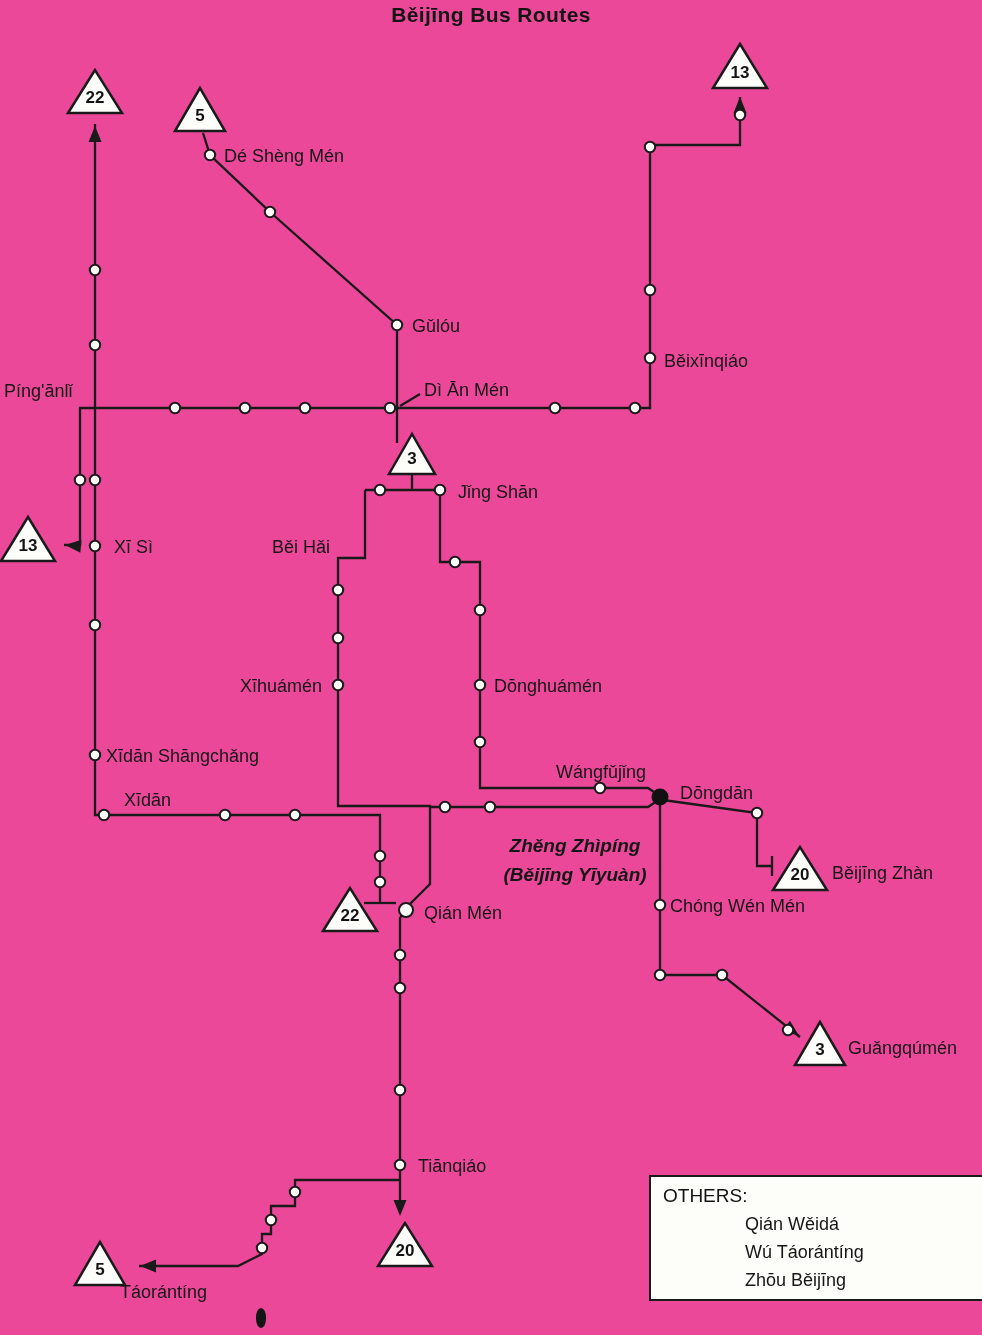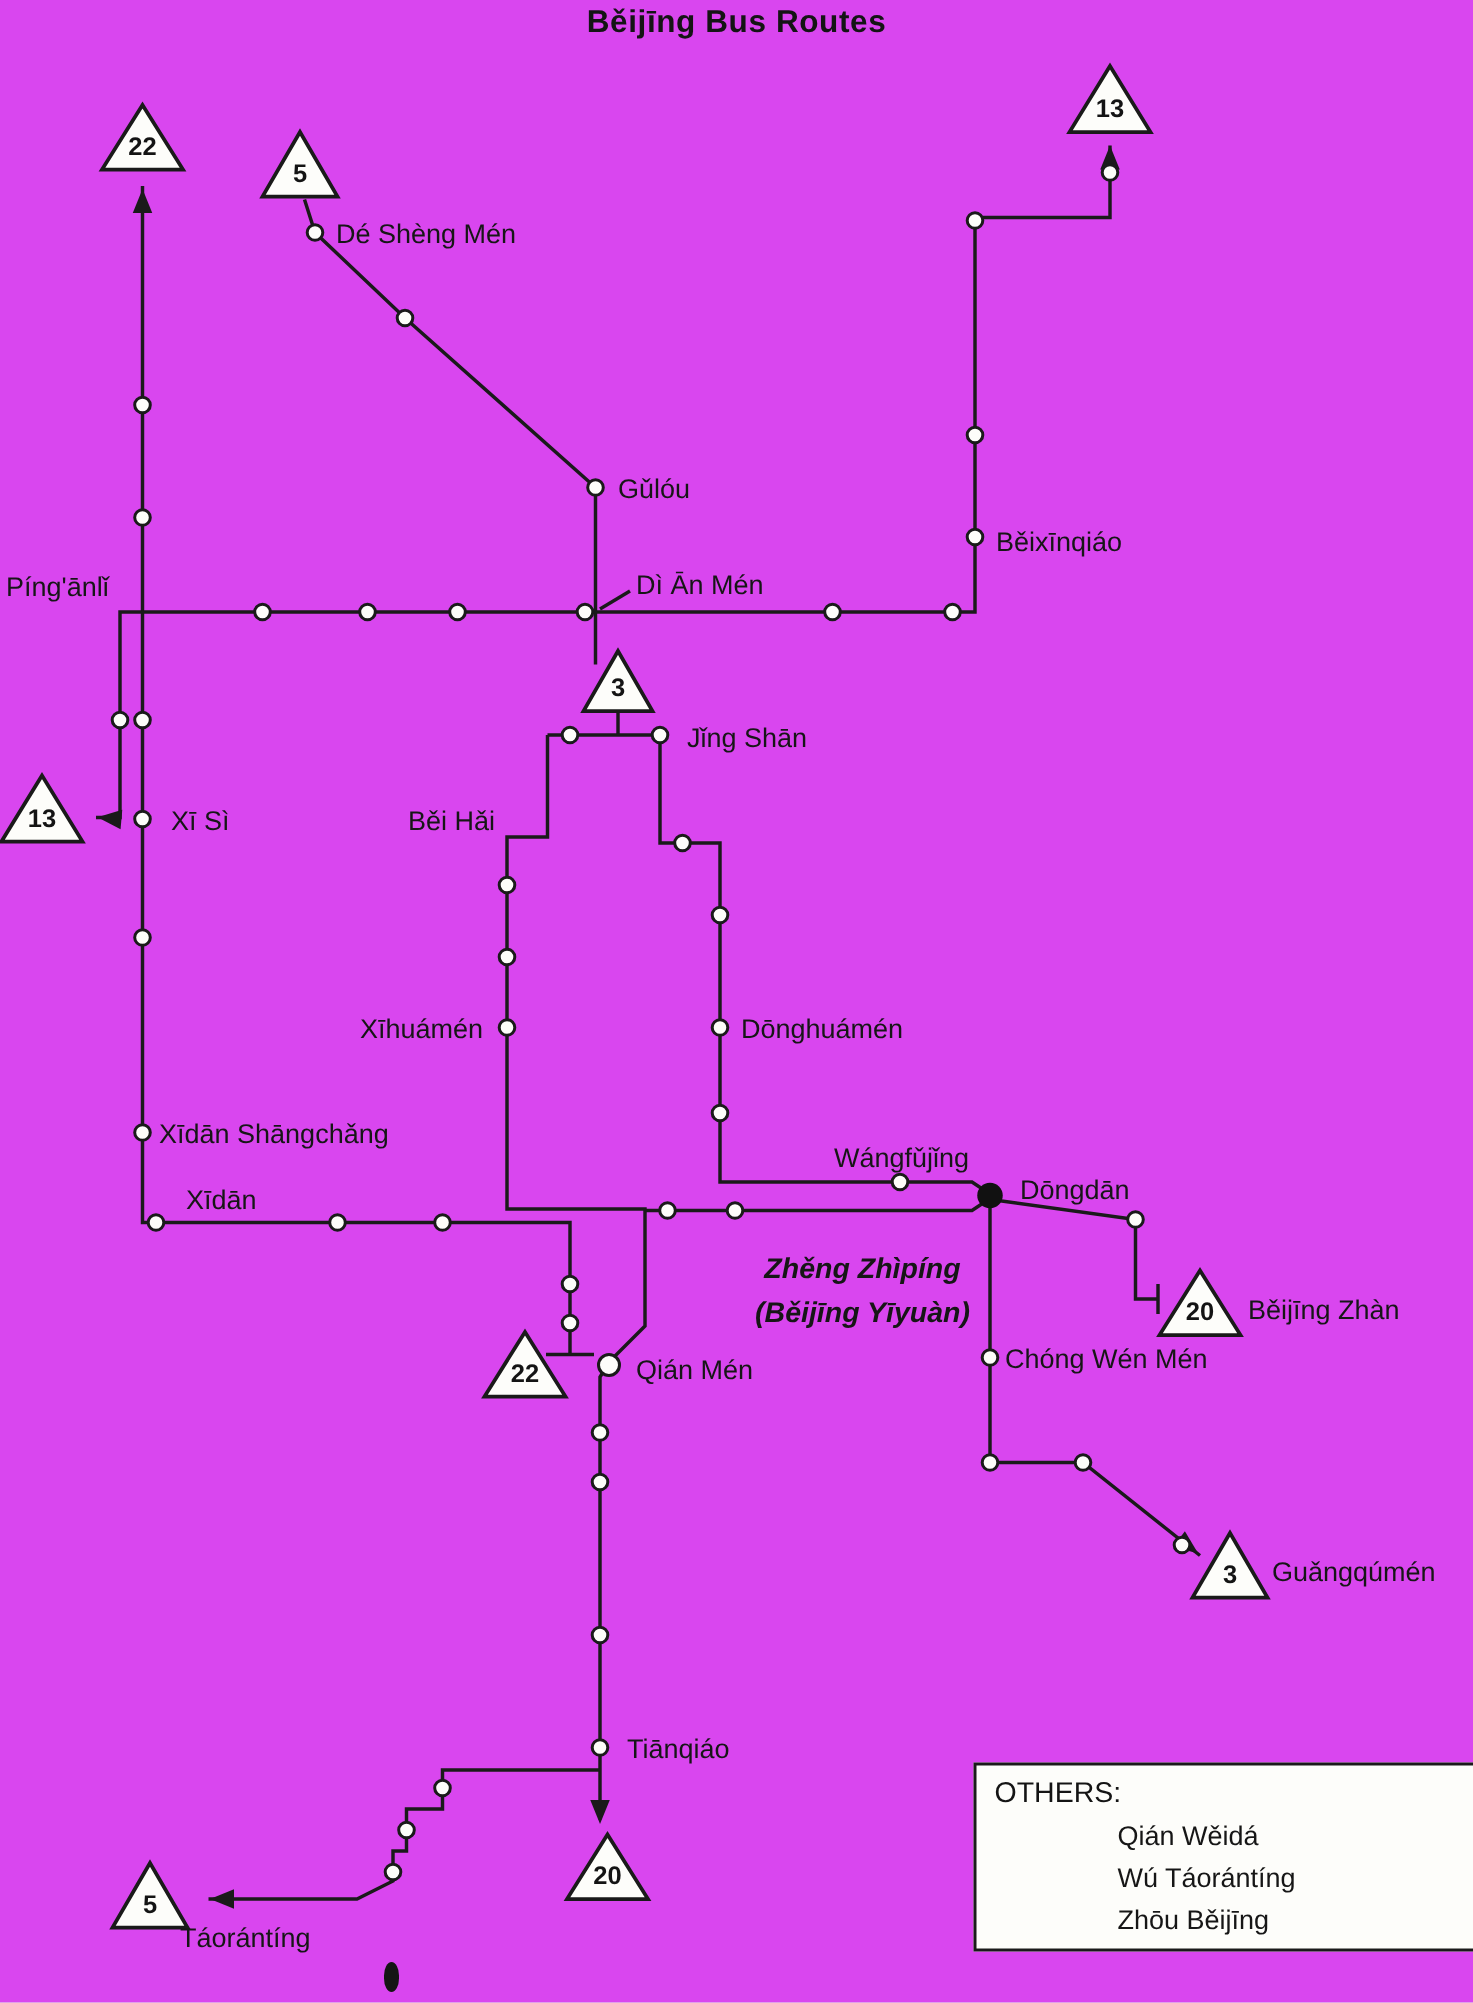--- a/index.html
+++ b/index.html
@@ -1,18 +1,18 @@
 <!DOCTYPE html>
 <html><head>
 <meta charset="utf-8">
 <style>
   html,body{margin:0;padding:0;background:#e8e8e8;}
   .page{
     position:relative;width:982px;height:1335px;margin:0 auto;
-    background:#d946ef;overflow:hidden;
+    background:#ec4899;overflow:hidden;
     font-family:"Liberation Sans",sans-serif;color:#151515;
   }
   .map-title{
     position:absolute;top:3px;left:0;width:100%;text-align:center;
     font-size:21px;font-weight:bold;letter-spacing:.4px;color:#141414;
   }
   svg.map{position:absolute;left:0;top:0;width:982px;height:1335px;}
   .route{fill:none;stroke:#1a1a1a;stroke-width:2.3;stroke-linejoin:miter;}
   .stop{fill:#fdfdfa;stroke:#1a1a1a;stroke-width:2;}
   .junction{fill:#111;stroke:none;}

